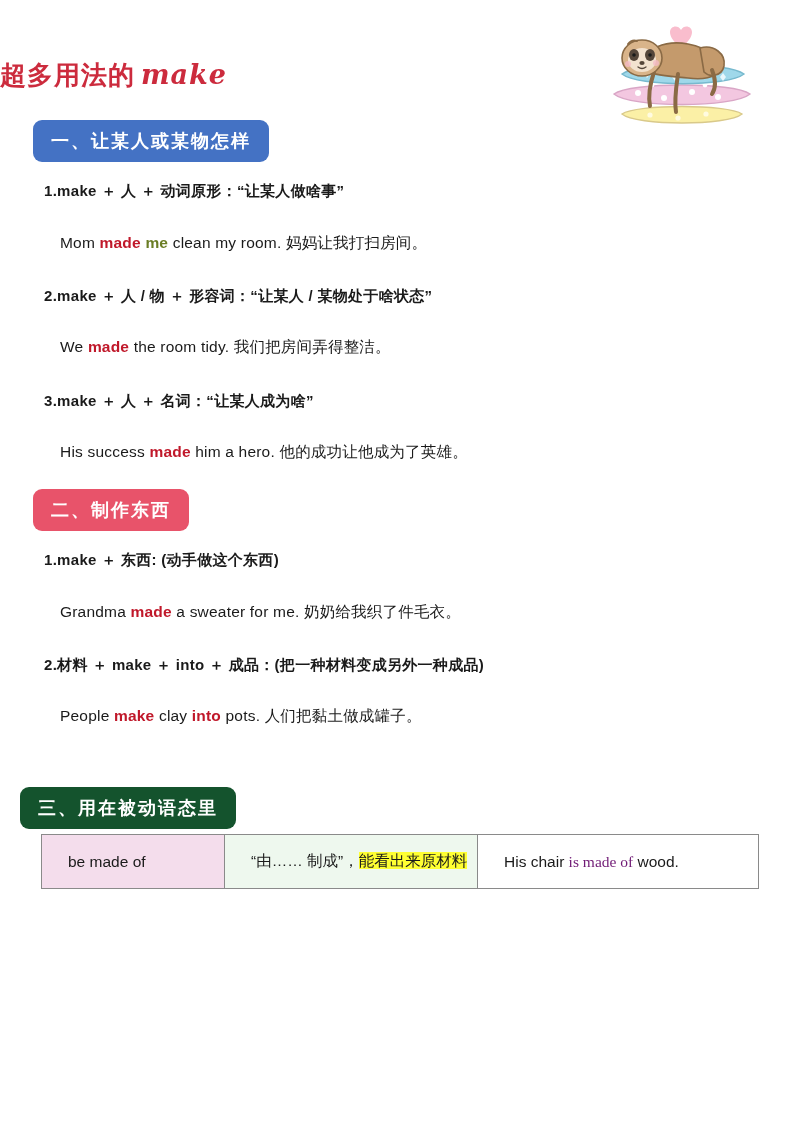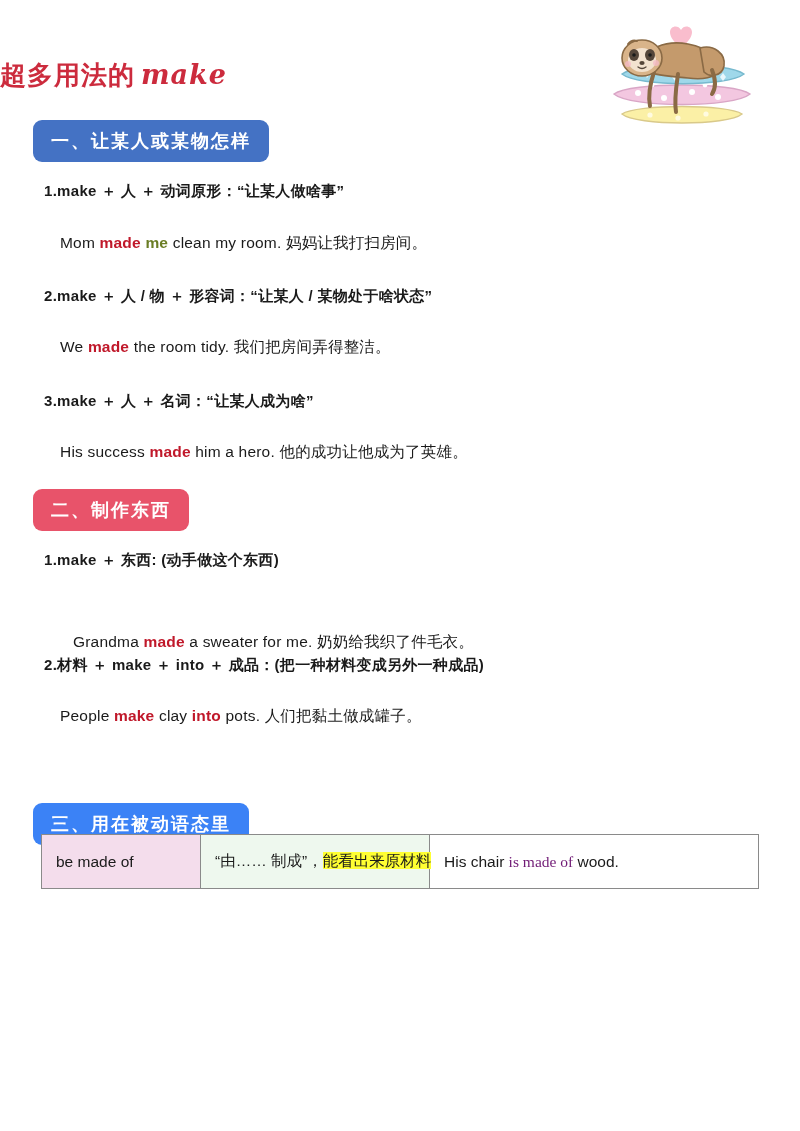--- a/index.html
+++ b/index.html
@@ -57,21 +57,21 @@
     font-weight: bold;
     letter-spacing: 2px;
     display: flex;
     align-items: center;
     padding: 16px 18px;
     box-sizing: border-box;
     white-space: nowrap;
   }
   .sec1 { left: 33px; top: 120px; background: #4472c4; }
   .sec2 { left: 33px; top: 489px; background: #e8536a; }
-  .sec3 { left: 33px; top: 787px; background: #3b82f6; margin-top: 16px; }
+  .sec3 { left: 20px; top: 787px; background: #14532d; }
 
   
   .rule {
     position: absolute;
     font-size: 15px;
     font-weight: bold;
     color: #1a1a1a;
     white-space: nowrap;
     letter-spacing: 0.3px;
   }
@@ -90,21 +90,21 @@
     position: absolute;
     left: 41px;
     top: 834px;
     width: 718px;
     border-collapse: collapse;
     table-layout: fixed;
   }
   .tbl td {
     border: 1px solid #8a8a8a;
     height: 53px;
-    padding: 0 14px;
+    padding: 0 26px;
     font-size: 15.5px;
     vertical-align: middle;
     white-space: nowrap;
   }
   .col-term {
     width: 130px;
     background: #f4ddec;
   }
   .col-mean {
     width: 200px;
@@ -195,21 +195,21 @@
 </div>
 
 <div class="rule" style="left:44px; top:392px;">3.make ＋ 人 ＋ 名词：“让某人成为啥”</div>
 <div class="example" style="left:60px; top:442px;">
   <span>His success </span><span class="kw-red">made</span><span> him a hero.  他的成功让他成为了英雄。</span>
 </div>
 
 <div class="sec-header sec2">二、制作东西</div>
 
 <div class="rule" style="left:44px; top:551px;">1.make ＋ 东西: (动手做这个东西)</div>
-<div class="example" style="left:60px; top:632px;margin-left:13px;">
+<div class="example" style="left:60px; top:602px;">
   <span>Grandma </span><span class="kw-red">made</span><span> a sweater for me.  奶奶给我织了件毛衣。</span>
 </div>
 
 <div class="rule" style="left:44px; top:656px;">2.材料 ＋ make ＋ into ＋ 成品：(把一种材料变成另外一种成品)</div>
 <div class="example" style="left:60px; top:706px;">
   <span>People </span><span class="kw-red">make</span><span> clay </span><span class="kw-red">into</span><span> pots.  人们把黏土做成罐子。</span>
 </div>
 
 <div class="sec-header sec3">三、用在被动语态里</div>
 

